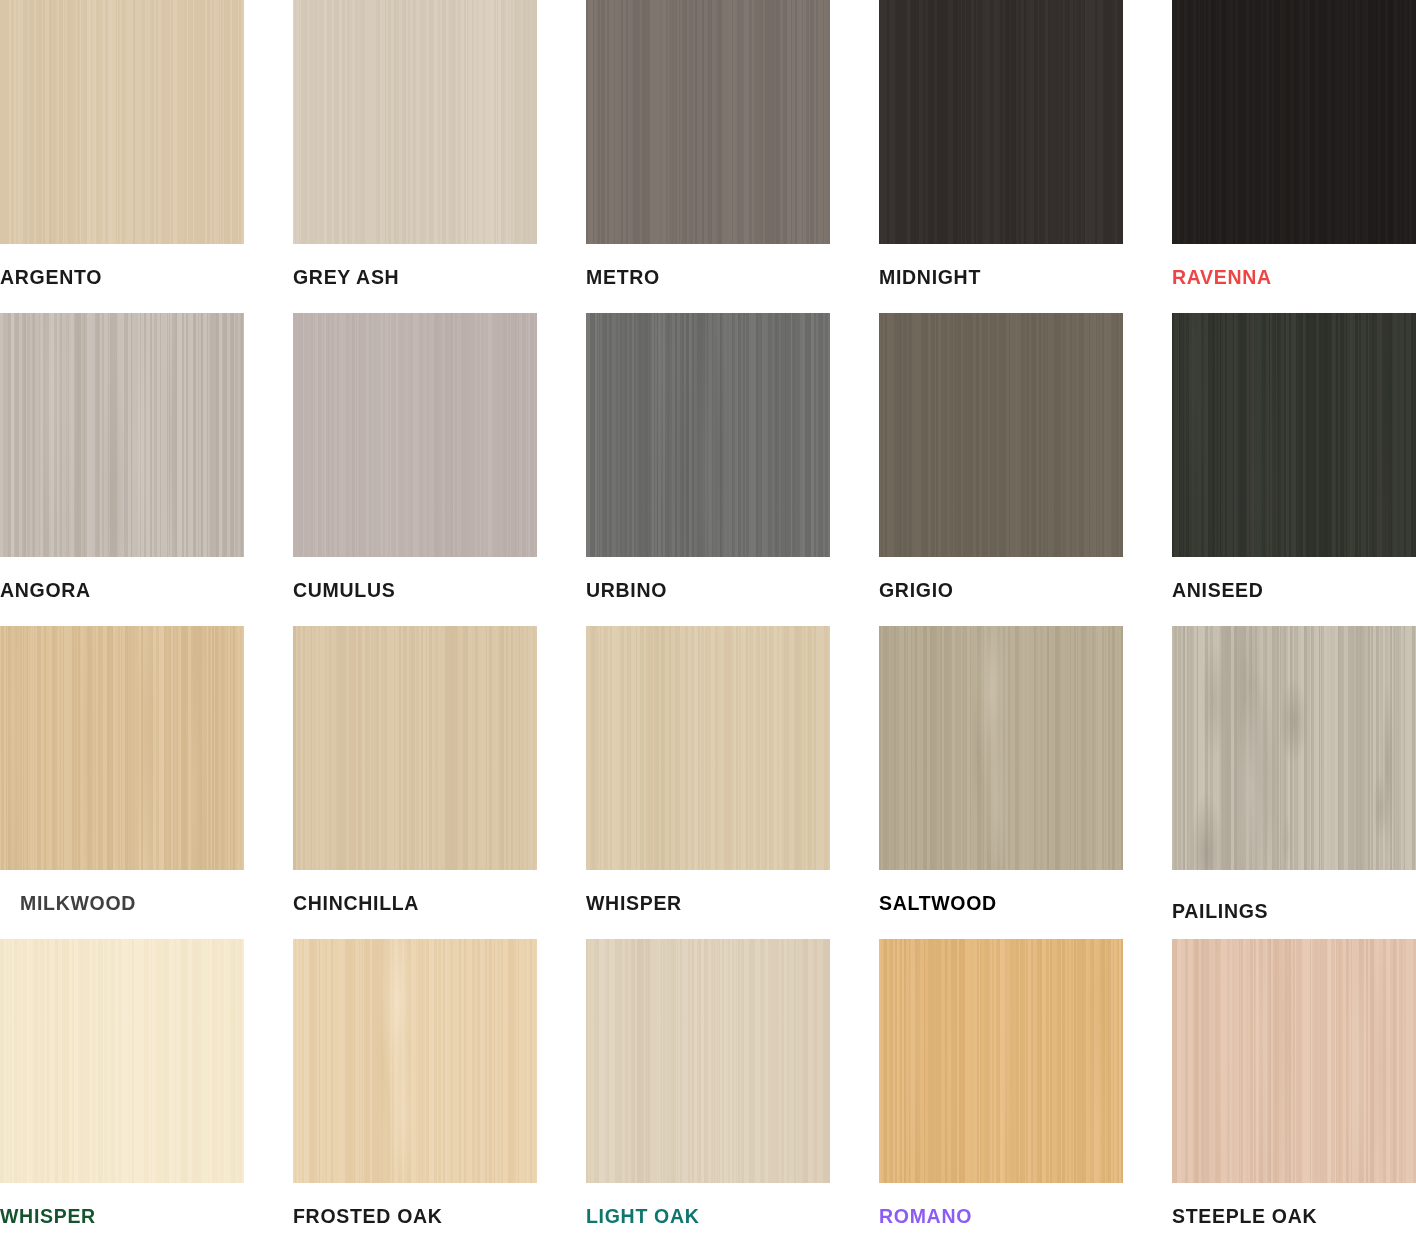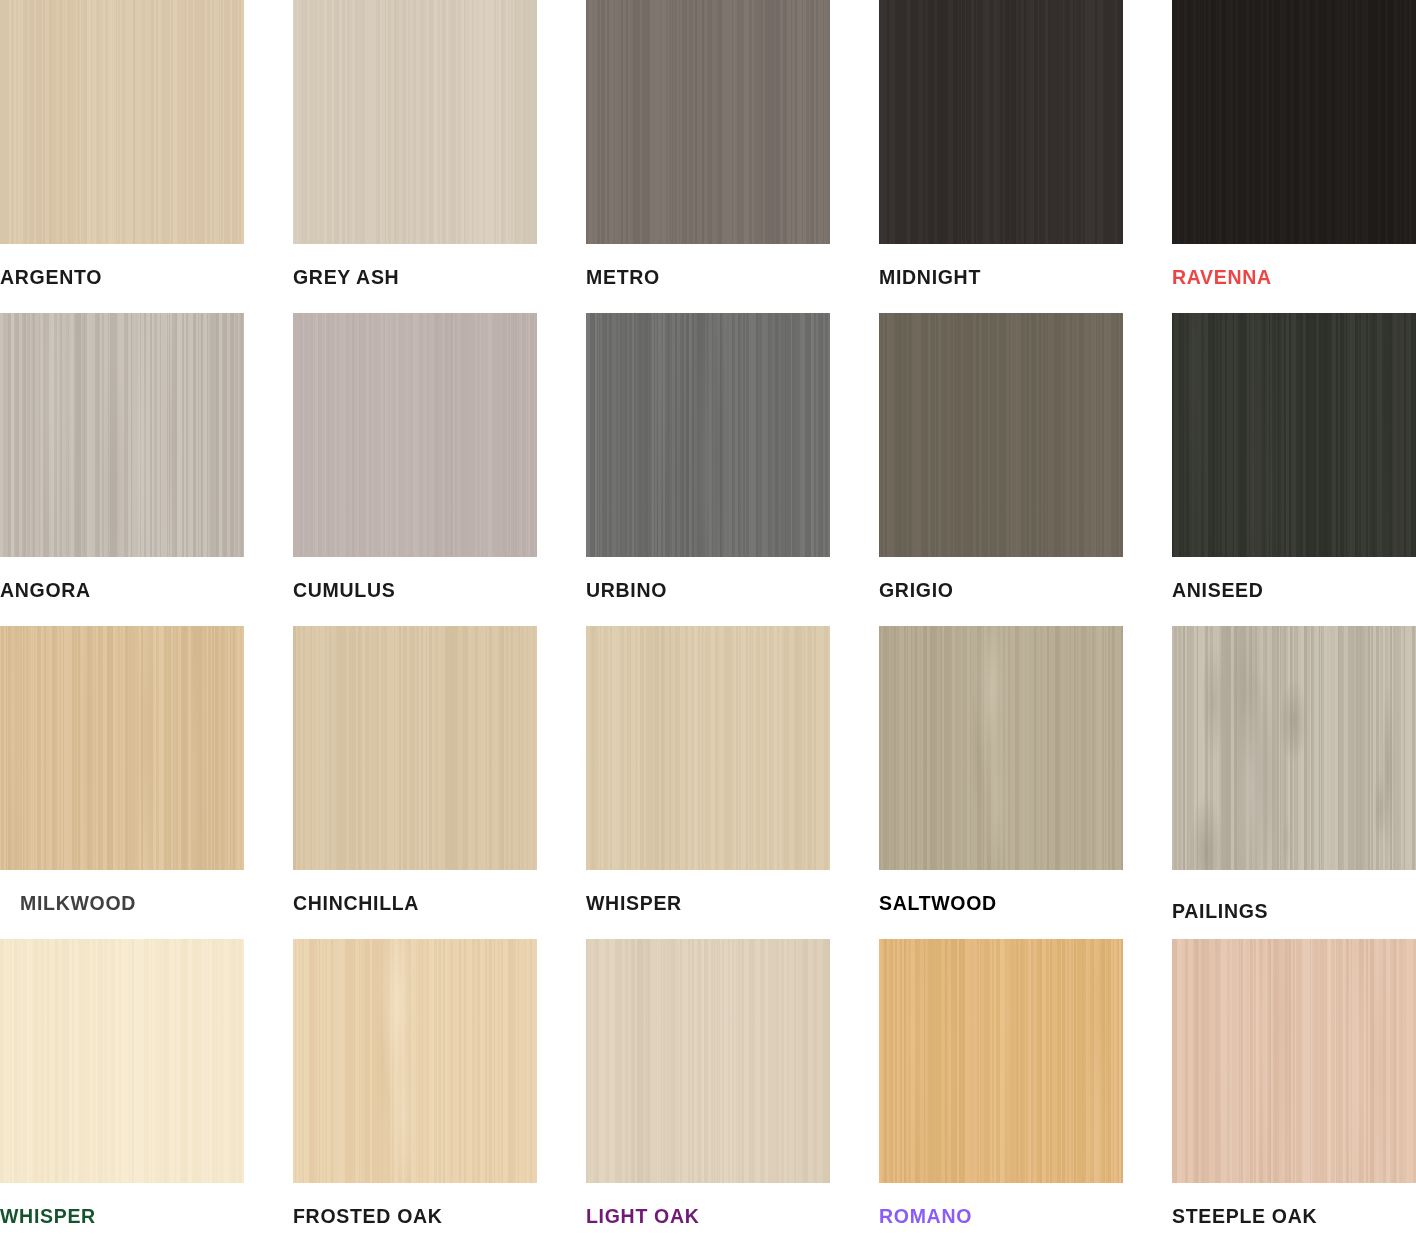--- a/index.html
+++ b/index.html
@@ -188,21 +188,21 @@
         <div class="grain-fine" style="background-image: repeating-linear-gradient(90deg, rgba(244, 227, 199, 0.176) 0px, rgba(244, 227, 199, 0.176) 2.07px, rgba(217, 189, 146, 0.2) 2.07px, rgba(217, 189, 146, 0.2) 3.11px, rgba(244, 227, 199, 0.184) 3.11px, rgba(244, 227, 199, 0.184) 5.55px, rgba(217, 189, 146, 0.15) 5.55px, rgba(217, 189, 146, 0.15) 7.25px, rgba(244, 227, 199, 0.12) 7.25px, rgba(244, 227, 199, 0.12) 9.26px, rgba(217, 189, 146, 0.114) 9.26px, rgba(217, 189, 146, 0.114) 10.03px, rgba(217, 189, 146, 0.157) 10.03px, rgba(217, 189, 146, 0.157) 11.24px, rgba(244, 227, 199, 0.24) 11.24px, rgba(244, 227, 199, 0.24) 13.3px, rgba(244, 227, 199, 0.23) 13.3px, rgba(244, 227, 199, 0.23) 15.93px, rgba(217, 189, 146, 0.216) 15.93px, rgba(217, 189, 146, 0.216) 17.44px, rgba(217, 189, 146, 0.27) 17.44px, rgba(217, 189, 146, 0.27) 19.9px, rgba(217, 189, 146, 0.247) 19.9px, rgba(217, 189, 146, 0.247) 21.23px, rgba(217, 189, 146, 0.125) 21.23px, rgba(217, 189, 146, 0.125) 23.59px, rgba(217, 189, 146, 0.263) 23.59px, rgba(217, 189, 146, 0.263) 24.35px, rgba(244, 227, 199, 0.192) 24.35px, rgba(244, 227, 199, 0.192) 26.01px, rgba(217, 189, 146, 0.255) 26.01px, rgba(217, 189, 146, 0.255) 26.53px, rgba(244, 227, 199, 0.133) 26.53px, rgba(244, 227, 199, 0.133) 27.41px, rgba(244, 227, 199, 0.224) 27.41px, rgba(244, 227, 199, 0.224) 28.76px, rgba(244, 227, 199, 0.23) 28.76px, rgba(244, 227, 199, 0.23) 29.34px, rgba(244, 227, 199, 0.145) 29.34px, rgba(244, 227, 199, 0.145) 30.02px, rgba(217, 189, 146, 0.16) 30.02px, rgba(217, 189, 146, 0.16) 30.44px, rgba(244, 227, 199, 0.133) 30.44px, rgba(244, 227, 199, 0.133) 33.1px, rgba(217, 189, 146, 0.1) 33.1px, rgba(217, 189, 146, 0.1) 34.34px, rgba(244, 227, 199, 0.263) 34.34px, rgba(244, 227, 199, 0.263) 36.84px, rgba(244, 227, 199, 0.13) 36.84px, rgba(244, 227, 199, 0.13) 37.99px, rgba(217, 189, 146, 0.208) 37.99px, rgba(217, 189, 146, 0.208) 39.89px, rgba(244, 227, 199, 0.176) 39.89px, rgba(244, 227, 199, 0.176) 42.37px, rgba(244, 227, 199, 0.157) 42.37px, rgba(244, 227, 199, 0.157) 44.13px, rgba(244, 227, 199, 0.22) 44.13px, rgba(244, 227, 199, 0.22) 45.16px, rgba(244, 227, 199, 0.165) 45.16px, rgba(244, 227, 199, 0.165) 46.14px, rgba(244, 227, 199, 0.263) 46.14px, rgba(244, 227, 199, 0.263) 49.02px, rgba(244, 227, 199, 0.243) 49.02px, rgba(244, 227, 199, 0.243) 50.28px, rgba(244, 227, 199, 0.22) 50.28px, rgba(244, 227, 199, 0.22) 51.87px, rgba(217, 189, 146, 0.176) 51.87px, rgba(217, 189, 146, 0.176) 52.81px, rgba(217, 189, 146, 0.19) 52.81px, rgba(217, 189, 146, 0.19) 55.43px, rgba(217, 189, 146, 0.208) 55.43px, rgba(217, 189, 146, 0.208) 56.53px, rgba(244, 227, 199, 0.247) 56.53px, rgba(244, 227, 199, 0.247) 57.2px, rgba(217, 189, 146, 0.224) 57.2px, rgba(217, 189, 146, 0.224) 59.09px, rgba(217, 189, 146, 0.12) 59.09px, rgba(217, 189, 146, 0.12) 60.91px, rgba(217, 189, 146, 0.26) 60.91px, rgba(217, 189, 146, 0.26) 61.97px, rgba(244, 227, 199, 0.15) 61.97px, rgba(244, 227, 199, 0.15) 64.61px, rgba(244, 227, 199, 0.22) 64.61px, rgba(244, 227, 199, 0.22) 66.4px, rgba(217, 189, 146, 0.15) 66.4px, rgba(217, 189, 146, 0.15) 66.92px, rgba(244, 227, 199, 0.1) 66.92px, rgba(244, 227, 199, 0.1) 69px, rgba(217, 189, 146, 0.184) 69px, rgba(217, 189, 146, 0.184) 70.14px, rgba(244, 227, 199, 0.133) 70.14px, rgba(244, 227, 199, 0.133) 71.27px, rgba(217, 189, 146, 0.173) 71.27px, rgba(217, 189, 146, 0.173) 72.5px, rgba(217, 189, 146, 0.24) 72.5px, rgba(217, 189, 146, 0.24) 75.17px, rgba(217, 189, 146, 0.255) 75.17px, rgba(217, 189, 146, 0.255) 76.4px, rgba(217, 189, 146, 0.255) 76.4px, rgba(217, 189, 146, 0.255) 77.18px, rgba(244, 227, 199, 0.25) 77.18px, rgba(244, 227, 199, 0.25) 79.39px, rgba(217, 189, 146, 0.235) 79.39px, rgba(217, 189, 146, 0.235) 81.78px, rgba(217, 189, 146, 0.204) 81.78px, rgba(217, 189, 146, 0.204) 83.82px, rgba(217, 189, 146, 0.25) 83.82px, rgba(217, 189, 146, 0.25) 86.18px, rgba(217, 189, 146, 0.1) 86.18px, rgba(217, 189, 146, 0.1) 86.74px, rgba(217, 189, 146, 0.204) 86.74px, rgba(217, 189, 146, 0.204) 87.61px, rgba(217, 189, 146, 0.247) 87.61px, rgba(217, 189, 146, 0.247) 90.38px, rgba(217, 189, 146, 0.133) 90.38px, rgba(217, 189, 146, 0.133) 93.05px, rgba(217, 189, 146, 0.153) 93.05px, rgba(217, 189, 146, 0.153) 95.4px, rgba(217, 189, 146, 0.263) 95.4px, rgba(217, 189, 146, 0.263) 96.86px, rgba(244, 227, 199, 0.157) 96.86px, rgba(244, 227, 199, 0.157) 98.91px, rgba(217, 189, 146, 0.165) 98.91px, rgba(217, 189, 146, 0.165) 100.88px, rgba(244, 227, 199, 0.26) 100.88px, rgba(244, 227, 199, 0.26) 103.5px, rgba(217, 189, 146, 0.153) 103.5px, rgba(217, 189, 146, 0.153) 104.26px, rgba(244, 227, 199, 0.133) 104.26px, rgba(244, 227, 199, 0.133) 104.78px, rgba(217, 189, 146, 0.118) 104.78px, rgba(217, 189, 146, 0.118) 105.75px, rgba(217, 189, 146, 0.216) 105.75px, rgba(217, 189, 146, 0.216) 107.87px, rgba(217, 189, 146, 0.176) 107.87px, rgba(217, 189, 146, 0.176) 108.8px, rgba(244, 227, 199, 0.208) 108.8px, rgba(244, 227, 199, 0.208) 110.05px, rgba(244, 227, 199, 0.26) 110.05px, rgba(244, 227, 199, 0.26) 111.4px, rgba(217, 189, 146, 0.106) 111.4px, rgba(217, 189, 146, 0.106) 114.35px, rgba(217, 189, 146, 0.24) 114.35px, rgba(217, 189, 146, 0.24) 116.46px, rgba(217, 189, 146, 0.263) 116.46px, rgba(217, 189, 146, 0.263) 117.81px, rgba(244, 227, 199, 0.25) 117.81px, rgba(244, 227, 199, 0.25) 120px, rgba(244, 227, 199, 0.173) 120px, rgba(244, 227, 199, 0.173) 121.99px, rgba(244, 227, 199, 0.22) 121.99px, rgba(244, 227, 199, 0.22) 122.56px, rgba(217, 189, 146, 0.118) 122.56px, rgba(217, 189, 146, 0.118) 124.05px, rgba(244, 227, 199, 0.18) 124.05px, rgba(244, 227, 199, 0.18) 125.34px, rgba(217, 189, 146, 0.15) 125.34px, rgba(217, 189, 146, 0.15) 127.81px, rgba(217, 189, 146, 0.137) 127.81px, rgba(217, 189, 146, 0.137) 128.58px, rgba(217, 189, 146, 0.216) 128.58px, rgba(217, 189, 146, 0.216) 129.59px, rgba(217, 189, 146, 0.106) 129.59px, rgba(217, 189, 146, 0.106) 132.14px, rgba(244, 227, 199, 0.22) 132.14px, rgba(244, 227, 199, 0.22) 133.06px, rgba(217, 189, 146, 0.216) 133.06px, rgba(217, 189, 146, 0.216) 135.04px, rgba(217, 189, 146, 0.247) 135.04px, rgba(217, 189, 146, 0.247) 136.29px, rgba(244, 227, 199, 0.18) 136.29px, rgba(244, 227, 199, 0.18) 137.57px, rgba(244, 227, 199, 0.1) 137.57px, rgba(244, 227, 199, 0.1) 138.75px, rgba(244, 227, 199, 0.26) 138.75px, rgba(244, 227, 199, 0.26) 140.64px, rgba(217, 189, 146, 0.227) 140.64px, rgba(217, 189, 146, 0.227) 142.31px, rgba(217, 189, 146, 0.18) 142.31px, rgba(217, 189, 146, 0.18) 143.94px, rgba(244, 227, 199, 0.25) 143.94px, rgba(244, 227, 199, 0.25) 145.29px, rgba(217, 189, 146, 0.11) 145.29px, rgba(217, 189, 146, 0.11) 146.1px, rgba(217, 189, 146, 0.208) 146.1px, rgba(217, 189, 146, 0.208) 147.99px, rgba(244, 227, 199, 0.25) 147.99px, rgba(244, 227, 199, 0.25) 150.02px, rgba(217, 189, 146, 0.263) 150.02px, rgba(217, 189, 146, 0.263) 151.94px, rgba(244, 227, 199, 0.267) 151.94px, rgba(244, 227, 199, 0.267) 153.62px, rgba(244, 227, 199, 0.18) 153.62px, rgba(244, 227, 199, 0.18) 156.39px, rgba(244, 227, 199, 0.18) 156.39px, rgba(244, 227, 199, 0.18) 157.14px, rgba(217, 189, 146, 0.106) 157.14px, rgba(217, 189, 146, 0.106) 160.04px, rgba(244, 227, 199, 0.16) 160.04px, rgba(244, 227, 199, 0.16) 163.01px, rgba(244, 227, 199, 0.192) 163.01px, rgba(244, 227, 199, 0.192) 165.6px, rgba(217, 189, 146, 0.208) 165.6px, rgba(217, 189, 146, 0.208) 168.5px, rgba(244, 227, 199, 0.22) 168.5px, rgba(244, 227, 199, 0.22) 170.56px, rgba(217, 189, 146, 0.23) 170.56px, rgba(217, 189, 146, 0.23) 172.58px, rgba(244, 227, 199, 0.23) 172.58px, rgba(244, 227, 199, 0.23) 173.81px, rgba(217, 189, 146, 0.11) 173.81px, rgba(217, 189, 146, 0.11) 174.32px, rgba(244, 227, 199, 0.157) 174.32px, rgba(244, 227, 199, 0.157) 176.24px, rgba(244, 227, 199, 0.255) 176.24px, rgba(244, 227, 199, 0.255) 178.81px, rgba(217, 189, 146, 0.176) 178.81px, rgba(217, 189, 146, 0.176) 179.98px, rgba(217, 189, 146, 0.1) 179.98px, rgba(217, 189, 146, 0.1) 182.47px, rgba(244, 227, 199, 0.13) 182.47px, rgba(244, 227, 199, 0.13) 183.85px, rgba(217, 189, 146, 0.173) 183.85px, rgba(217, 189, 146, 0.173) 186.61px, rgba(244, 227, 199, 0.216) 186.61px, rgba(244, 227, 199, 0.216) 187.96px, rgba(244, 227, 199, 0.25) 187.96px, rgba(244, 227, 199, 0.25) 190.29px, rgba(244, 227, 199, 0.21) 190.29px, rgba(244, 227, 199, 0.21) 191.99px, rgba(217, 189, 146, 0.2) 191.99px, rgba(217, 189, 146, 0.2) 193.29px, rgba(217, 189, 146, 0.196) 193.29px, rgba(217, 189, 146, 0.196) 194.11px, rgba(244, 227, 199, 0.145) 194.11px, rgba(244, 227, 199, 0.145) 196px, rgba(217, 189, 146, 0.255) 196px, rgba(217, 189, 146, 0.255) 197.94px, rgba(217, 189, 146, 0.14) 197.94px, rgba(217, 189, 146, 0.14) 199px);"></div>
         <div class="grain-figure" style="background-image: radial-gradient(7% 46% at 42.9% 26%, rgba(244, 227, 199, 0.85) 0%, rgba(244, 227, 199, 0.3) 55%, rgba(0, 0, 0, 0) 100%), radial-gradient(5% 34% at 44.9% 72%, rgba(244, 227, 199, 0.55) 0%, rgba(0, 0, 0, 0) 100%), radial-gradient(3% 30% at 36.9% 50%, rgba(217, 189, 146, 0.3) 0%, rgba(0, 0, 0, 0) 100%);"></div>
       </div>
       <div class="swatch-label" style="color: rgb(26, 26, 26);">FROSTED OAK</div>
     </div>
     <div class="swatch-cell">
       <div class="swatch-tile" style="background-color: rgb(222, 208, 186);">
         <div class="grain-wide" style="background-image: linear-gradient(90deg, rgba(234, 224, 207, 0.11) 0%, rgba(234, 224, 207, 0.19) 11.1%, rgba(204, 186, 161, 0.165) 22.2%, rgba(234, 224, 207, 0.14) 33.3%, rgba(234, 224, 207, 0.075) 44.4%, rgba(234, 224, 207, 0.114) 55.6%, rgba(234, 224, 207, 0.118) 66.7%, rgba(234, 224, 207, 0.118) 77.8%, rgba(204, 186, 161, 0.118) 88.9%, rgba(204, 186, 161, 0.16) 100%);"></div>
         <div class="grain-fine" style="background-image: repeating-linear-gradient(90deg, rgba(204, 186, 161, 0.196) 0px, rgba(204, 186, 161, 0.196) 2.25px, rgba(234, 224, 207, 0.157) 2.25px, rgba(234, 224, 207, 0.157) 3.63px, rgba(234, 224, 207, 0.235) 3.63px, rgba(234, 224, 207, 0.235) 4.17px, rgba(204, 186, 161, 0.125) 4.17px, rgba(204, 186, 161, 0.125) 5.16px, rgba(234, 224, 207, 0.125) 5.16px, rgba(234, 224, 207, 0.125) 8.12px, rgba(204, 186, 161, 0.118) 8.12px, rgba(204, 186, 161, 0.118) 9.64px, rgba(204, 186, 161, 0.208) 9.64px, rgba(204, 186, 161, 0.208) 10.91px, rgba(204, 186, 161, 0.208) 10.91px, rgba(204, 186, 161, 0.208) 12.49px, rgba(204, 186, 161, 0.216) 12.49px, rgba(204, 186, 161, 0.216) 13.49px, rgba(234, 224, 207, 0.208) 13.49px, rgba(234, 224, 207, 0.208) 15px, rgba(234, 224, 207, 0.26) 15px, rgba(234, 224, 207, 0.26) 17.12px, rgba(234, 224, 207, 0.173) 17.12px, rgba(234, 224, 207, 0.173) 18.42px, rgba(234, 224, 207, 0.125) 18.42px, rgba(234, 224, 207, 0.125) 20.08px, rgba(204, 186, 161, 0.145) 20.08px, rgba(204, 186, 161, 0.145) 22.42px, rgba(204, 186, 161, 0.23) 22.42px, rgba(204, 186, 161, 0.23) 22.83px, rgba(234, 224, 207, 0.173) 22.83px, rgba(234, 224, 207, 0.173) 25.43px, rgba(234, 224, 207, 0.153) 25.43px, rgba(234, 224, 207, 0.153) 27.21px, rgba(234, 224, 207, 0.14) 27.21px, rgba(234, 224, 207, 0.14) 28.61px, rgba(234, 224, 207, 0.17) 28.61px, rgba(234, 224, 207, 0.17) 29.37px, rgba(204, 186, 161, 0.19) 29.37px, rgba(204, 186, 161, 0.19) 31.65px, rgba(204, 186, 161, 0.1) 31.65px, rgba(204, 186, 161, 0.1) 33.34px, rgba(204, 186, 161, 0.196) 33.34px, rgba(204, 186, 161, 0.196) 35.68px, rgba(234, 224, 207, 0.224) 35.68px, rgba(234, 224, 207, 0.224) 37.34px, rgba(234, 224, 207, 0.22) 37.34px, rgba(234, 224, 207, 0.22) 38.81px, rgba(204, 186, 161, 0.133) 38.81px, rgba(204, 186, 161, 0.133) 41.76px, rgba(234, 224, 207, 0.192) 41.76px, rgba(234, 224, 207, 0.192) 44.5px, rgba(204, 186, 161, 0.165) 44.5px, rgba(204, 186, 161, 0.165) 46.26px, rgba(204, 186, 161, 0.184) 46.26px, rgba(204, 186, 161, 0.184) 49.16px, rgba(234, 224, 207, 0.263) 49.16px, rgba(234, 224, 207, 0.263) 50.99px, rgba(204, 186, 161, 0.243) 50.99px, rgba(204, 186, 161, 0.243) 53.93px, rgba(204, 186, 161, 0.22) 53.93px, rgba(204, 186, 161, 0.22) 55.51px, rgba(234, 224, 207, 0.263) 55.51px, rgba(234, 224, 207, 0.263) 56.12px, rgba(204, 186, 161, 0.18) 56.12px, rgba(204, 186, 161, 0.18) 58.24px, rgba(234, 224, 207, 0.255) 58.24px, rgba(234, 224, 207, 0.255) 58.79px, rgba(204, 186, 161, 0.16) 58.79px, rgba(204, 186, 161, 0.16) 60.77px, rgba(204, 186, 161, 0.18) 60.77px, rgba(204, 186, 161, 0.18) 62.03px, rgba(204, 186, 161, 0.263) 62.03px, rgba(204, 186, 161, 0.263) 64.04px, rgba(234, 224, 207, 0.153) 64.04px, rgba(234, 224, 207, 0.153) 65.02px, rgba(234, 224, 207, 0.2) 65.02px, rgba(234, 224, 207, 0.2) 67.54px, rgba(234, 224, 207, 0.106) 67.54px, rgba(234, 224, 207, 0.106) 69.42px, rgba(234, 224, 207, 0.17) 69.42px, rgba(234, 224, 207, 0.17) 72.24px, rgba(234, 224, 207, 0.224) 72.24px, rgba(234, 224, 207, 0.224) 74.58px, rgba(234, 224, 207, 0.25) 74.58px, rgba(234, 224, 207, 0.25) 75.29px, rgba(204, 186, 161, 0.255) 75.29px, rgba(204, 186, 161, 0.255) 76.19px, rgba(234, 224, 207, 0.208) 76.19px, rgba(234, 224, 207, 0.208) 77.42px, rgba(204, 186, 161, 0.18) 77.42px, rgba(204, 186, 161, 0.18) 79.03px, rgba(234, 224, 207, 0.114) 79.03px, rgba(234, 224, 207, 0.114) 79.53px, rgba(204, 186, 161, 0.16) 79.53px, rgba(204, 186, 161, 0.16) 81.84px, rgba(234, 224, 207, 0.157) 81.84px, rgba(234, 224, 207, 0.157) 82.31px, rgba(204, 186, 161, 0.13) 82.31px, rgba(204, 186, 161, 0.13) 84.81px, rgba(204, 186, 161, 0.24) 84.81px, rgba(204, 186, 161, 0.24) 86.72px, rgba(204, 186, 161, 0.255) 86.72px, rgba(204, 186, 161, 0.255) 87.68px, rgba(204, 186, 161, 0.17) 87.68px, rgba(204, 186, 161, 0.17) 89.62px, rgba(234, 224, 207, 0.21) 89.62px, rgba(234, 224, 207, 0.21) 90.87px, rgba(204, 186, 161, 0.17) 90.87px, rgba(204, 186, 161, 0.17) 91.52px, rgba(234, 224, 207, 0.16) 91.52px, rgba(234, 224, 207, 0.16) 93.83px, rgba(204, 186, 161, 0.235) 93.83px, rgba(204, 186, 161, 0.235) 95.93px, rgba(234, 224, 207, 0.18) 95.93px, rgba(234, 224, 207, 0.18) 97.73px, rgba(234, 224, 207, 0.133) 97.73px, rgba(234, 224, 207, 0.133) 98.85px, rgba(204, 186, 161, 0.224) 98.85px, rgba(204, 186, 161, 0.224) 99.42px, rgba(234, 224, 207, 0.19) 99.42px, rgba(234, 224, 207, 0.19) 101.57px, rgba(204, 186, 161, 0.18) 101.57px, rgba(204, 186, 161, 0.18) 103.57px, rgba(234, 224, 207, 0.106) 103.57px, rgba(234, 224, 207, 0.106) 105.86px, rgba(204, 186, 161, 0.24) 105.86px, rgba(204, 186, 161, 0.24) 108.42px, rgba(234, 224, 207, 0.25) 108.42px, rgba(234, 224, 207, 0.25) 110.67px, rgba(204, 186, 161, 0.13) 110.67px, rgba(204, 186, 161, 0.13) 112.09px, rgba(204, 186, 161, 0.13) 112.09px, rgba(204, 186, 161, 0.13) 113.3px, rgba(204, 186, 161, 0.22) 113.3px, rgba(204, 186, 161, 0.22) 115.21px, rgba(234, 224, 207, 0.267) 115.21px, rgba(234, 224, 207, 0.267) 117.99px, rgba(204, 186, 161, 0.227) 117.99px, rgba(204, 186, 161, 0.227) 119.73px, rgba(204, 186, 161, 0.192) 119.73px, rgba(204, 186, 161, 0.192) 122.48px, rgba(234, 224, 207, 0.196) 122.48px, rgba(234, 224, 207, 0.196) 125.33px, rgba(204, 186, 161, 0.14) 125.33px, rgba(204, 186, 161, 0.14) 126.15px, rgba(204, 186, 161, 0.114) 126.15px, rgba(204, 186, 161, 0.114) 127.27px, rgba(204, 186, 161, 0.118) 127.27px, rgba(204, 186, 161, 0.118) 130.26px, rgba(234, 224, 207, 0.114) 130.26px, rgba(234, 224, 207, 0.114) 130.88px, rgba(204, 186, 161, 0.24) 130.88px, rgba(204, 186, 161, 0.24) 131.94px, rgba(234, 224, 207, 0.14) 131.94px, rgba(234, 224, 207, 0.14) 133.14px, rgba(204, 186, 161, 0.263) 133.14px, rgba(204, 186, 161, 0.263) 134.47px, rgba(234, 224, 207, 0.243) 134.47px, rgba(234, 224, 207, 0.243) 136.21px, rgba(204, 186, 161, 0.17) 136.21px, rgba(204, 186, 161, 0.17) 137.07px, rgba(204, 186, 161, 0.204) 137.07px, rgba(204, 186, 161, 0.204) 137.75px, rgba(234, 224, 207, 0.208) 137.75px, rgba(234, 224, 207, 0.208) 139.96px, rgba(234, 224, 207, 0.15) 139.96px, rgba(234, 224, 207, 0.15) 142.17px, rgba(204, 186, 161, 0.125) 142.17px, rgba(204, 186, 161, 0.125) 144.07px, rgba(234, 224, 207, 0.255) 144.07px, rgba(234, 224, 207, 0.255) 146.07px, rgba(204, 186, 161, 0.106) 146.07px, rgba(204, 186, 161, 0.106) 148.44px, rgba(234, 224, 207, 0.13) 148.44px, rgba(234, 224, 207, 0.13) 149.32px, rgba(234, 224, 207, 0.157) 149.32px, rgba(234, 224, 207, 0.157) 150.12px, rgba(204, 186, 161, 0.13) 150.12px, rgba(204, 186, 161, 0.13) 151.49px, rgba(234, 224, 207, 0.16) 151.49px, rgba(234, 224, 207, 0.16) 152.17px, rgba(204, 186, 161, 0.255) 152.17px, rgba(204, 186, 161, 0.255) 154.33px, rgba(234, 224, 207, 0.157) 154.33px, rgba(234, 224, 207, 0.157) 154.95px, rgba(204, 186, 161, 0.173) 154.95px, rgba(204, 186, 161, 0.173) 156.42px, rgba(204, 186, 161, 0.255) 156.42px, rgba(204, 186, 161, 0.255) 158.16px, rgba(234, 224, 207, 0.165) 158.16px, rgba(234, 224, 207, 0.165) 160.57px, rgba(234, 224, 207, 0.145) 160.57px, rgba(234, 224, 207, 0.145) 163.31px, rgba(204, 186, 161, 0.227) 163.31px, rgba(204, 186, 161, 0.227) 165.02px, rgba(204, 186, 161, 0.24) 165.02px, rgba(204, 186, 161, 0.24) 166.95px, rgba(204, 186, 161, 0.18) 166.95px, rgba(204, 186, 161, 0.18) 168.37px, rgba(204, 186, 161, 0.21) 168.37px, rgba(204, 186, 161, 0.21) 169.02px, rgba(234, 224, 207, 0.133) 169.02px, rgba(234, 224, 207, 0.133) 170.52px, rgba(234, 224, 207, 0.17) 170.52px, rgba(234, 224, 207, 0.17) 171.91px, rgba(234, 224, 207, 0.204) 171.91px, rgba(234, 224, 207, 0.204) 173.63px, rgba(204, 186, 161, 0.165) 173.63px, rgba(204, 186, 161, 0.165) 175.65px, rgba(204, 186, 161, 0.24) 175.65px, rgba(204, 186, 161, 0.24) 176.78px, rgba(204, 186, 161, 0.133) 176.78px, rgba(204, 186, 161, 0.133) 178.66px, rgba(234, 224, 207, 0.23) 178.66px, rgba(234, 224, 207, 0.23) 181.55px, rgba(234, 224, 207, 0.22) 181.55px, rgba(234, 224, 207, 0.22) 182.09px, rgba(204, 186, 161, 0.133) 182.09px, rgba(204, 186, 161, 0.133) 184.97px, rgba(204, 186, 161, 0.15) 184.97px, rgba(204, 186, 161, 0.15) 187.06px, rgba(204, 186, 161, 0.17) 187.06px, rgba(204, 186, 161, 0.17) 189.98px, rgba(204, 186, 161, 0.184) 189.98px, rgba(204, 186, 161, 0.184) 192.66px, rgba(234, 224, 207, 0.145) 192.66px, rgba(234, 224, 207, 0.145) 195.28px, rgba(204, 186, 161, 0.184) 195.28px, rgba(204, 186, 161, 0.184) 198.2px, rgba(234, 224, 207, 0.22) 198.2px, rgba(234, 224, 207, 0.22) 200.63px, rgba(204, 186, 161, 0.192) 200.63px, rgba(204, 186, 161, 0.192) 201.15px, rgba(204, 186, 161, 0.125) 201.15px, rgba(204, 186, 161, 0.125) 203.28px, rgba(234, 224, 207, 0.13) 203.28px, rgba(234, 224, 207, 0.13) 205.14px, rgba(234, 224, 207, 0.106) 205.14px, rgba(234, 224, 207, 0.106) 208.13px);"></div>
       </div>
-      <div class="swatch-label" style="color: #701a75;">LIGHT OAK</div>
+      <div class="swatch-label" style="color: #0f766e;">LIGHT OAK</div>
     </div>
     <div class="swatch-cell">
       <div class="swatch-tile" style="background-color: rgb(227, 184, 125);">
         <div class="grain-wide" style="background-image: linear-gradient(90deg, rgba(238, 200, 150, 0.055) 0%, rgba(210, 165, 101, 0.196) 11.1%, rgba(210, 165, 101, 0.157) 22.2%, rgba(210, 165, 101, 0.13) 33.3%, rgba(238, 200, 150, 0.208) 44.4%, rgba(238, 200, 150, 0.157) 55.6%, rgba(210, 165, 101, 0.082) 66.7%, rgba(210, 165, 101, 0.067) 77.8%, rgba(210, 165, 101, 0.11) 88.9%, rgba(238, 200, 150, 0.055) 100%);"></div>
         <div class="grain-fine" style="background-image: repeating-linear-gradient(90deg, rgba(238, 200, 150, 0.33) 0px, rgba(238, 200, 150, 0.33) 2.44px, rgba(238, 200, 150, 0.125) 2.44px, rgba(238, 200, 150, 0.125) 4.14px, rgba(210, 165, 101, 0.13) 4.14px, rgba(210, 165, 101, 0.13) 5.39px, rgba(210, 165, 101, 0.435) 5.39px, rgba(210, 165, 101, 0.435) 8.27px, rgba(238, 200, 150, 0.165) 8.27px, rgba(238, 200, 150, 0.165) 9.58px, rgba(210, 165, 101, 0.137) 9.58px, rgba(210, 165, 101, 0.137) 11.85px, rgba(210, 165, 101, 0.416) 11.85px, rgba(210, 165, 101, 0.416) 13.18px, rgba(210, 165, 101, 0.26) 13.18px, rgba(210, 165, 101, 0.26) 14.29px, rgba(238, 200, 150, 0.306) 14.29px, rgba(238, 200, 150, 0.306) 16.26px, rgba(210, 165, 101, 0.294) 16.26px, rgba(210, 165, 101, 0.294) 17.76px, rgba(238, 200, 150, 0.396) 17.76px, rgba(238, 200, 150, 0.396) 19.55px, rgba(238, 200, 150, 0.1) 19.55px, rgba(238, 200, 150, 0.1) 20.81px, rgba(210, 165, 101, 0.16) 20.81px, rgba(210, 165, 101, 0.16) 21.77px, rgba(210, 165, 101, 0.298) 21.77px, rgba(210, 165, 101, 0.298) 23.1px, rgba(238, 200, 150, 0.435) 23.1px, rgba(238, 200, 150, 0.435) 24.84px, rgba(210, 165, 101, 0.42) 24.84px, rgba(210, 165, 101, 0.42) 26.93px, rgba(238, 200, 150, 0.235) 26.93px, rgba(238, 200, 150, 0.235) 29.61px, rgba(210, 165, 101, 0.36) 29.61px, rgba(210, 165, 101, 0.36) 31.07px, rgba(238, 200, 150, 0.106) 31.07px, rgba(238, 200, 150, 0.106) 32.01px, rgba(238, 200, 150, 0.357) 32.01px, rgba(238, 200, 150, 0.357) 33.29px, rgba(238, 200, 150, 0.33) 33.29px, rgba(238, 200, 150, 0.33) 36.24px, rgba(210, 165, 101, 0.41) 36.24px, rgba(210, 165, 101, 0.41) 38.26px, rgba(210, 165, 101, 0.243) 38.26px, rgba(210, 165, 101, 0.243) 40.34px, rgba(210, 165, 101, 0.26) 40.34px, rgba(210, 165, 101, 0.26) 40.78px, rgba(238, 200, 150, 0.176) 40.78px, rgba(238, 200, 150, 0.176) 42.92px, rgba(238, 200, 150, 0.26) 42.92px, rgba(238, 200, 150, 0.26) 43.91px, rgba(238, 200, 150, 0.196) 43.91px, rgba(238, 200, 150, 0.196) 44.96px, rgba(210, 165, 101, 0.333) 44.96px, rgba(210, 165, 101, 0.333) 46.39px, rgba(238, 200, 150, 0.17) 46.39px, rgba(238, 200, 150, 0.17) 49.03px, rgba(210, 165, 101, 0.2) 49.03px, rgba(210, 165, 101, 0.2) 51.33px, rgba(210, 165, 101, 0.255) 51.33px, rgba(210, 165, 101, 0.255) 54.21px, rgba(210, 165, 101, 0.12) 54.21px, rgba(210, 165, 101, 0.12) 56.77px, rgba(210, 165, 101, 0.192) 56.77px, rgba(210, 165, 101, 0.192) 59.4px, rgba(210, 165, 101, 0.227) 59.4px, rgba(210, 165, 101, 0.227) 62.17px, rgba(238, 200, 150, 0.16) 62.17px, rgba(238, 200, 150, 0.16) 63.51px, rgba(238, 200, 150, 0.216) 63.51px, rgba(238, 200, 150, 0.216) 64.94px, rgba(238, 200, 150, 0.11) 64.94px, rgba(238, 200, 150, 0.11) 65.68px, rgba(210, 165, 101, 0.404) 65.68px, rgba(210, 165, 101, 0.404) 68.36px, rgba(210, 165, 101, 0.11) 68.36px, rgba(210, 165, 101, 0.11) 68.98px, rgba(238, 200, 150, 0.153) 68.98px, rgba(238, 200, 150, 0.153) 71.67px, rgba(238, 200, 150, 0.282) 71.67px, rgba(238, 200, 150, 0.282) 72.07px, rgba(210, 165, 101, 0.357) 72.07px, rgba(210, 165, 101, 0.357) 74.97px, rgba(210, 165, 101, 0.26) 74.97px, rgba(210, 165, 101, 0.26) 75.85px, rgba(210, 165, 101, 0.38) 75.85px, rgba(210, 165, 101, 0.38) 78.17px, rgba(238, 200, 150, 0.365) 78.17px, rgba(238, 200, 150, 0.365) 79.51px, rgba(210, 165, 101, 0.357) 79.51px, rgba(210, 165, 101, 0.357) 81.59px, rgba(210, 165, 101, 0.353) 81.59px, rgba(210, 165, 101, 0.353) 83.96px, rgba(210, 165, 101, 0.404) 83.96px, rgba(210, 165, 101, 0.404) 85.92px, rgba(238, 200, 150, 0.36) 85.92px, rgba(238, 200, 150, 0.36) 88.21px, rgba(238, 200, 150, 0.25) 88.21px, rgba(238, 200, 150, 0.25) 89.84px, rgba(238, 200, 150, 0.35) 89.84px, rgba(238, 200, 150, 0.35) 91.44px, rgba(238, 200, 150, 0.11) 91.44px, rgba(238, 200, 150, 0.11) 93.57px, rgba(238, 200, 150, 0.165) 93.57px, rgba(238, 200, 150, 0.165) 95.41px, rgba(238, 200, 150, 0.24) 95.41px, rgba(238, 200, 150, 0.24) 98.17px, rgba(210, 165, 101, 0.37) 98.17px, rgba(210, 165, 101, 0.37) 98.91px, rgba(210, 165, 101, 0.137) 98.91px, rgba(210, 165, 101, 0.137) 100.05px, rgba(238, 200, 150, 0.345) 100.05px, rgba(238, 200, 150, 0.345) 101.49px, rgba(210, 165, 101, 0.353) 101.49px, rgba(210, 165, 101, 0.353) 102.42px, rgba(210, 165, 101, 0.12) 102.42px, rgba(210, 165, 101, 0.12) 104.9px, rgba(210, 165, 101, 0.275) 104.9px, rgba(210, 165, 101, 0.275) 107.18px, rgba(210, 165, 101, 0.35) 107.18px, rgba(210, 165, 101, 0.35) 109.43px, rgba(210, 165, 101, 0.294) 109.43px, rgba(210, 165, 101, 0.294) 111.47px, rgba(238, 200, 150, 0.14) 111.47px, rgba(238, 200, 150, 0.14) 113.43px, rgba(210, 165, 101, 0.22) 113.43px, rgba(210, 165, 101, 0.22) 115.18px, rgba(238, 200, 150, 0.3) 115.18px, rgba(238, 200, 150, 0.3) 116.57px, rgba(210, 165, 101, 0.173) 116.57px, rgba(210, 165, 101, 0.173) 118.43px, rgba(210, 165, 101, 0.32) 118.43px, rgba(210, 165, 101, 0.32) 121.32px, rgba(238, 200, 150, 0.435) 121.32px, rgba(238, 200, 150, 0.435) 124.21px, rgba(238, 200, 150, 0.216) 124.21px, rgba(238, 200, 150, 0.216) 125.93px, rgba(210, 165, 101, 0.294) 125.93px, rgba(210, 165, 101, 0.294) 128.05px, rgba(210, 165, 101, 0.125) 128.05px, rgba(210, 165, 101, 0.125) 130.6px, rgba(210, 165, 101, 0.21) 130.6px, rgba(210, 165, 101, 0.21) 131.6px, rgba(210, 165, 101, 0.275) 131.6px, rgba(210, 165, 101, 0.275) 134.49px, rgba(210, 165, 101, 0.19) 134.49px, rgba(210, 165, 101, 0.19) 137.15px, rgba(210, 165, 101, 0.37) 137.15px, rgba(210, 165, 101, 0.37) 138.53px, rgba(238, 200, 150, 0.263) 138.53px, rgba(238, 200, 150, 0.263) 139.2px, rgba(210, 165, 101, 0.282) 139.2px, rgba(210, 165, 101, 0.282) 139.83px, rgba(238, 200, 150, 0.1) 139.83px, rgba(238, 200, 150, 0.1) 140.93px, rgba(210, 165, 101, 0.318) 140.93px, rgba(210, 165, 101, 0.318) 143.74px, rgba(210, 165, 101, 0.25) 143.74px, rgba(210, 165, 101, 0.25) 146.44px, rgba(238, 200, 150, 0.145) 146.44px, rgba(238, 200, 150, 0.145) 147.15px, rgba(210, 165, 101, 0.165) 147.15px, rgba(210, 165, 101, 0.165) 148.55px, rgba(238, 200, 150, 0.282) 148.55px, rgba(238, 200, 150, 0.282) 149.45px, rgba(238, 200, 150, 0.404) 149.45px, rgba(238, 200, 150, 0.404) 151.9px, rgba(210, 165, 101, 0.247) 151.9px, rgba(210, 165, 101, 0.247) 154.46px, rgba(238, 200, 150, 0.21) 154.46px, rgba(238, 200, 150, 0.21) 157.17px, rgba(238, 200, 150, 0.12) 157.17px, rgba(238, 200, 150, 0.12) 158.13px, rgba(210, 165, 101, 0.243) 158.13px, rgba(210, 165, 101, 0.243) 160.61px, rgba(210, 165, 101, 0.41) 160.61px, rgba(210, 165, 101, 0.41) 163.14px, rgba(238, 200, 150, 0.404) 163.14px, rgba(238, 200, 150, 0.404) 164.25px, rgba(238, 200, 150, 0.384) 164.25px, rgba(238, 200, 150, 0.384) 166.85px, rgba(210, 165, 101, 0.365) 166.85px, rgba(210, 165, 101, 0.365) 167.76px, rgba(210, 165, 101, 0.1) 167.76px, rgba(210, 165, 101, 0.1) 169.72px, rgba(238, 200, 150, 0.424) 169.72px, rgba(238, 200, 150, 0.424) 170.62px, rgba(210, 165, 101, 0.39) 170.62px, rgba(210, 165, 101, 0.39) 172.19px, rgba(210, 165, 101, 0.365) 172.19px, rgba(210, 165, 101, 0.365) 172.72px, rgba(238, 200, 150, 0.12) 172.72px, rgba(238, 200, 150, 0.12) 175.42px, rgba(238, 200, 150, 0.114) 175.42px, rgba(238, 200, 150, 0.114) 178.1px, rgba(210, 165, 101, 0.3) 178.1px, rgba(210, 165, 101, 0.3) 179.07px, rgba(210, 165, 101, 0.306) 179.07px, rgba(210, 165, 101, 0.306) 181.54px, rgba(238, 200, 150, 0.365) 181.54px, rgba(238, 200, 150, 0.365) 182.84px, rgba(210, 165, 101, 0.365) 182.84px, rgba(210, 165, 101, 0.365) 185.54px, rgba(210, 165, 101, 0.137) 185.54px, rgba(210, 165, 101, 0.137) 186.26px, rgba(238, 200, 150, 0.247) 186.26px, rgba(238, 200, 150, 0.247) 187.67px, rgba(210, 165, 101, 0.1) 187.67px, rgba(210, 165, 101, 0.1) 190.49px, rgba(238, 200, 150, 0.298) 190.49px, rgba(238, 200, 150, 0.298) 192.23px, rgba(210, 165, 101, 0.118) 192.23px, rgba(210, 165, 101, 0.118) 194.08px, rgba(238, 200, 150, 0.31) 194.08px, rgba(238, 200, 150, 0.31) 194.68px, rgba(210, 165, 101, 0.43) 194.68px, rgba(210, 165, 101, 0.43) 197.2px, rgba(238, 200, 150, 0.227) 197.2px, rgba(238, 200, 150, 0.227) 197.88px, rgba(210, 165, 101, 0.24) 197.88px, rgba(210, 165, 101, 0.24) 200.68px, rgba(238, 200, 150, 0.227) 200.68px, rgba(238, 200, 150, 0.227) 201.16px, rgba(210, 165, 101, 0.2) 201.16px, rgba(210, 165, 101, 0.2) 202.56px, rgba(210, 165, 101, 0.33) 202.56px, rgba(210, 165, 101, 0.33) 205.48px, rgba(210, 165, 101, 0.224) 205.48px, rgba(210, 165, 101, 0.224) 207.01px, rgba(238, 200, 150, 0.38) 207.01px, rgba(238, 200, 150, 0.38) 207.97px, rgba(238, 200, 150, 0.275) 207.97px, rgba(238, 200, 150, 0.275) 210.78px, rgba(210, 165, 101, 0.11) 210.78px, rgba(210, 165, 101, 0.11) 213.17px, rgba(210, 165, 101, 0.255) 213.17px, rgba(210, 165, 101, 0.255) 214.95px, rgba(238, 200, 150, 0.38) 214.95px, rgba(238, 200, 150, 0.38) 217.26px);"></div>
         <div class="grain-figure" style="background-image: radial-gradient(4.4% 62% at 89.7% 78.7%, rgba(238, 200, 150, 0.33) 0%, rgba(0, 0, 0, 0) 100%), radial-gradient(4.4% 62% at 14.4% 40.5%, rgba(238, 200, 150, 0.26) 0%, rgba(0, 0, 0, 0) 100%), radial-gradient(5.2% 62% at 89.5% 36.2%, rgba(210, 165, 101, 0.21) 0%, rgba(0, 0, 0, 0) 100%), radial-gradient(2.3% 62% at 52% 31.1%, rgba(238, 200, 150, 0.26) 0%, rgba(0, 0, 0, 0) 100%), radial-gradient(3.1% 62% at 29.3% 51.1%, rgba(238, 200, 150, 0.19) 0%, rgba(0, 0, 0, 0) 100%);"></div>
       </div>
       <div class="swatch-label" style="color: #8b5cf6;">ROMANO</div>
     </div>
     <div class="swatch-cell">

